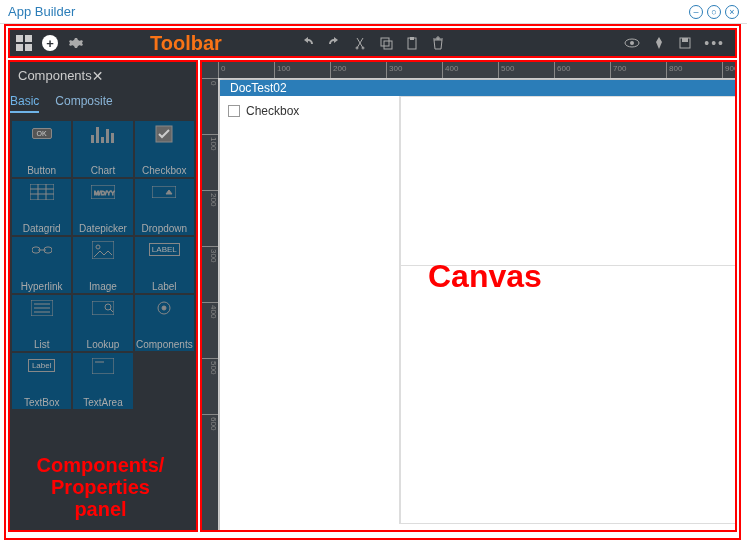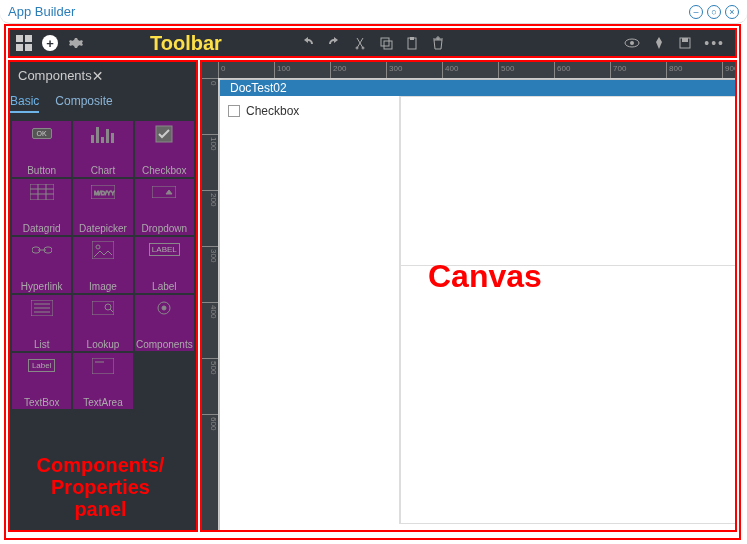--- a/index.html
+++ b/index.html
@@ -1,44 +1,44 @@
 <!DOCTYPE html>
 <html><head>
 <meta charset="utf-8">
 <style>
   * { box-sizing: border-box; margin: 0; padding: 0; }
   body { font-family: Arial, sans-serif; font-size: 12px; background: #fff; width: 747px; height: 544px; overflow: hidden; position: relative; }
   
-  .window-header { height: 24px; background: #fff; border-bottom: 1px solid #ddd; display: flex; align-items: center; justify-content: space-between; padding: 0 8px; border-radius: 10px; }
+  .window-header { height: 24px; background: #fff; border-bottom: 1px solid #ddd; display: flex; align-items: center; justify-content: space-between; padding: 0 8px; }
   .window-title { color: #2b7db8; font-size: 13px; }
   .window-controls { display: flex; gap: 4px; }
   .window-controls span { width: 14px; height: 14px; border: 1px solid #2b7db8; border-radius: 50%; color: #2b7db8; font-size: 9px; display:flex; align-items:center; justify-content:center; cursor:pointer; }
   
   .outer-red { border: 2px solid red; position: absolute; top: 24px; left: 4px; right: 6px; bottom: 4px; }
   
   .toolbar { height: 30px; background: #2d3238; display: flex; align-items: center; color: #ccc; position: relative; border: 2px solid red; margin: 2px; }
   .toolbar-left { display: flex; align-items: center; padding-left: 6px; gap: 10px; }
   .toolbar-center { position: absolute; left: 50%; transform: translateX(-50%); display: flex; gap: 12px; }
   .toolbar-right { margin-left: auto; display: flex; gap: 12px; padding-right: 10px; align-items:center; }
   .toolbar svg { fill: #aaa; }
-  .toolbar-label-red { position:absolute; left: 140px; top: 2px; color: #fde047; font-size: 20px; font-weight: bold; }
+  .toolbar-label-red { position:absolute; left: 140px; top: 2px; color: #f97316; font-size: 20px; font-weight: bold; }
   .grid-icon { display:grid; grid-template-columns: 7px 7px; grid-template-rows:7px 7px; gap:2px;}
   .grid-icon div{background:#ccc;}
   .plus-circle{width:16px;height:16px;border-radius:50%;background:#fff;color:#2d3238;display:flex;align-items:center;justify-content:center;font-weight:bold;font-size:13px;}
   
   .body-row { display:flex; height: calc(100% - 38px); gap:2px; padding:0 2px 2px 2px;}
   
   .components-panel { width: 190px; background:#2d3238; border:2px solid red; position:relative; color:#ccc; display:flex; flex-direction:column;}
   .panel-header { display:flex; padding:6px 8px; font-size:13px; font-weight:normal;}
   .panel-close { cursor:pointer; font-size:14px;}
   .panel-tabs { display:flex; gap:16px; padding:4px 0 6px 0; font-size:12px;}
   .panel-tab { cursor:pointer; padding-bottom:3px; color:#8ab5d8;}
   .panel-tab.active { color:#6fb4e8; border-bottom:2px solid #6fb4e8;}
   .comp-grid { display:grid; grid-template-columns: repeat(3, 1fr); gap:2px; padding:2px; overflow:hidden;}
-  .comp-cell { background:#701a75; height:56px; display:flex; flex-direction:column; align-items:center; justify-content:center; gap:20px; cursor:pointer; color:#aaa; font-size:10px; overflow:hidden;}
+  .comp-cell { background:#0c4a6e; height:56px; display:flex; flex-direction:column; align-items:center; justify-content:center; gap:20px; cursor:pointer; color:#aaa; font-size:10px; overflow:hidden;}
   .comp-cell svg { fill:#888; stroke:#888;}
   .comp-icon{height:22px;display:flex;align-items:center;justify-content:center;}
   .label-red-panel { position:absolute; bottom:10px; left:0; right:5px; text-align:center; color:red; font-size:20px; font-weight:bold; line-height:22px;}
   
   .canvas-area { flex:1; border:2px solid red; position:relative; background:#fff; display:flex; flex-direction:column;}
   .ruler-h { height:16px; background:#3a3f45; position:relative; overflow:hidden;}
   .ruler-h .tick{position:absolute;top:0;height:16px;border-left:1px solid #888;color:#888;font-size:8px;padding-left:2px;padding-top:2px;}
   .canvas-body{flex:1;display:flex;overflow:hidden;}
   .ruler-v { width:16px; background:#3a3f45; position:relative;}
   .ruler-v .tick{position:absolute;left:0;width:16px;border-top:1px solid #888;color:#888;font-size:8px;writing-mode:vertical-rl;padding-top:2px;padding-left:2px;}

